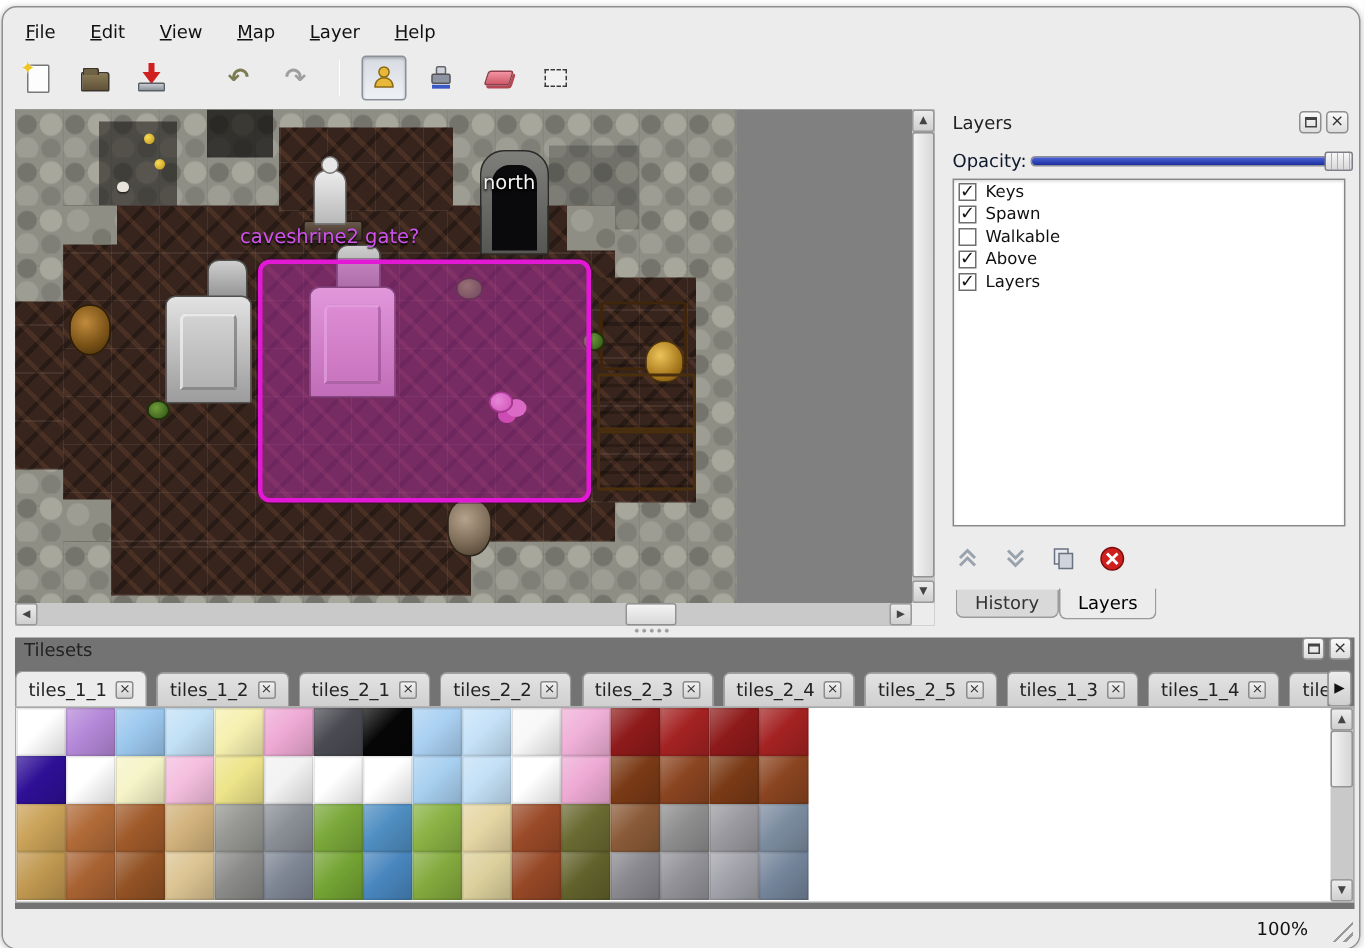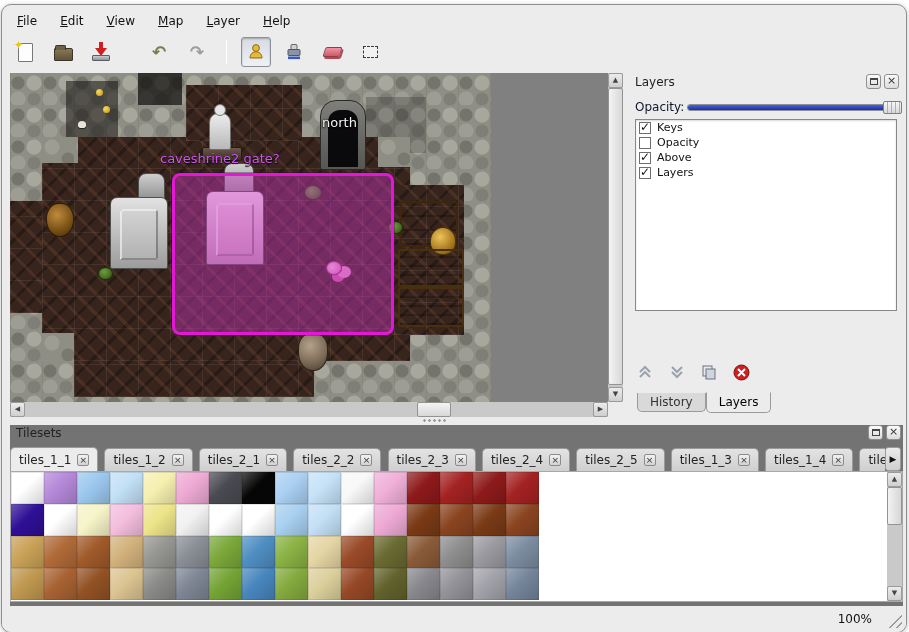--- a/index.html
+++ b/index.html
@@ -130,21 +130,21 @@
   .pt-btn{ position:absolute; top:1px; width:15px; height:15px; border:1px solid #8f8f8f; border-radius:3px; background:linear-gradient(#fafafa,#dcdcdc);
     text-align:center; line-height:12px; font-size:11px; color:#333;}
   .pt-float{ right:22px;} .pt-close{ right:4px;}
   .pt-float .sq{ display:block; margin:3px auto 0; width:8px; height:7px; border:1px solid #444; border-top:2px solid #444;}
   .opacity-row{ position:absolute; left:6px; top:26px; width:262px; height:16px; font-size:12px; color:#0f172a;}
   .op-label{ position:absolute; left:0; top:1px;}
   .slider{ position:absolute; left:52px; top:5px; width:214px; height:7px; background:#b9b9c2; border:1px solid #8e8e96; border-radius:3px;}
   .slider-fill{ position:absolute; left:0; top:0; height:5px; width:196px; background:linear-gradient(#4a62d8,#1b2f9e); border-radius:3px 0 0 3px;}
   .slider-handle{ position:absolute; left:195px; top:-4px; width:19px; height:13px; border:1px solid #7e7e86; border-radius:2px;
     background-image:repeating-linear-gradient(90deg, rgba(0,0,0,0) 0 3px, #aeaeb6 3px 4px), linear-gradient(#f7f7f7,#d8d8d8);}
-  .layer-list{ position:absolute; left:6px; top:46px; width:262px; height:192px; background:#fff; border:1px solid #888; box-shadow:inset 0 1px 2px rgba(0,0,0,.15);}
+  .layer-list{ position:absolute; left:6px; top:46px; width:262px; height:232px; background:#fff; border:1px solid #888; box-shadow:inset 0 1px 2px rgba(0,0,0,.15);}
   .layer-row{ position:relative; height:15px; display:flex; align-items:center; font-size:11px; color:#111; padding-left:3px;}
   .layer-row.selected{ background:#17317f; color:#fff;}
   .cb{ width:12px; height:12px; background:#fff; border:1px solid #6e6e6e; margin-right:6px; position:relative; flex:none;}
   .cb.checked::after{ content:"✓"; position:absolute; left:0; top:-3px; font-size:12px; font-weight:bold; color:#111;}
   .layer-btns{ position:absolute; left:6px; top:288px; height:22px; display:flex; gap:12px; align-items:center;}
   .lb{ width:20px; height:20px; display:flex; align-items:center; justify-content:center;}
   .dock-tabs{ position:absolute; left:8px; top:320px; height:22px; display:flex;}
   .dtab{ padding:2px 12px; font-size:12px; color:#333; background:#d9d9d9; border:1px solid #9a9a9a; border-top:none; border-radius:0 0 5px 5px; height:19px;}
   .dtab.active{ background:#ececec; height:21px; color:#000; border-top:1px solid #ececec; margin-top:-1px;}
 
@@ -322,22 +322,26 @@
         <div class="slider-fill"></div>
         <div class="slider-handle"></div>
       </div>
     </div>
     <div class="layer-list">
       <div class="layer-row">
         <span class="cb checked"></span>
         <span>Keys</span>
       </div>
       <div class="layer-row">
+        <span class="cb checked"></span>
+        <span>Spawn</span>
+      </div>
+      <div class="layer-row">
         <span class="cb"></span>
-        <span>Opacity</span>
+        <span>Walkable</span>
       </div>
       <div class="layer-row">
         <span class="cb checked"></span>
         <span>Above</span>
       </div>
       <div class="layer-row">
         <span class="cb checked"></span>
         <span>Layers</span>
       </div>
     </div>

